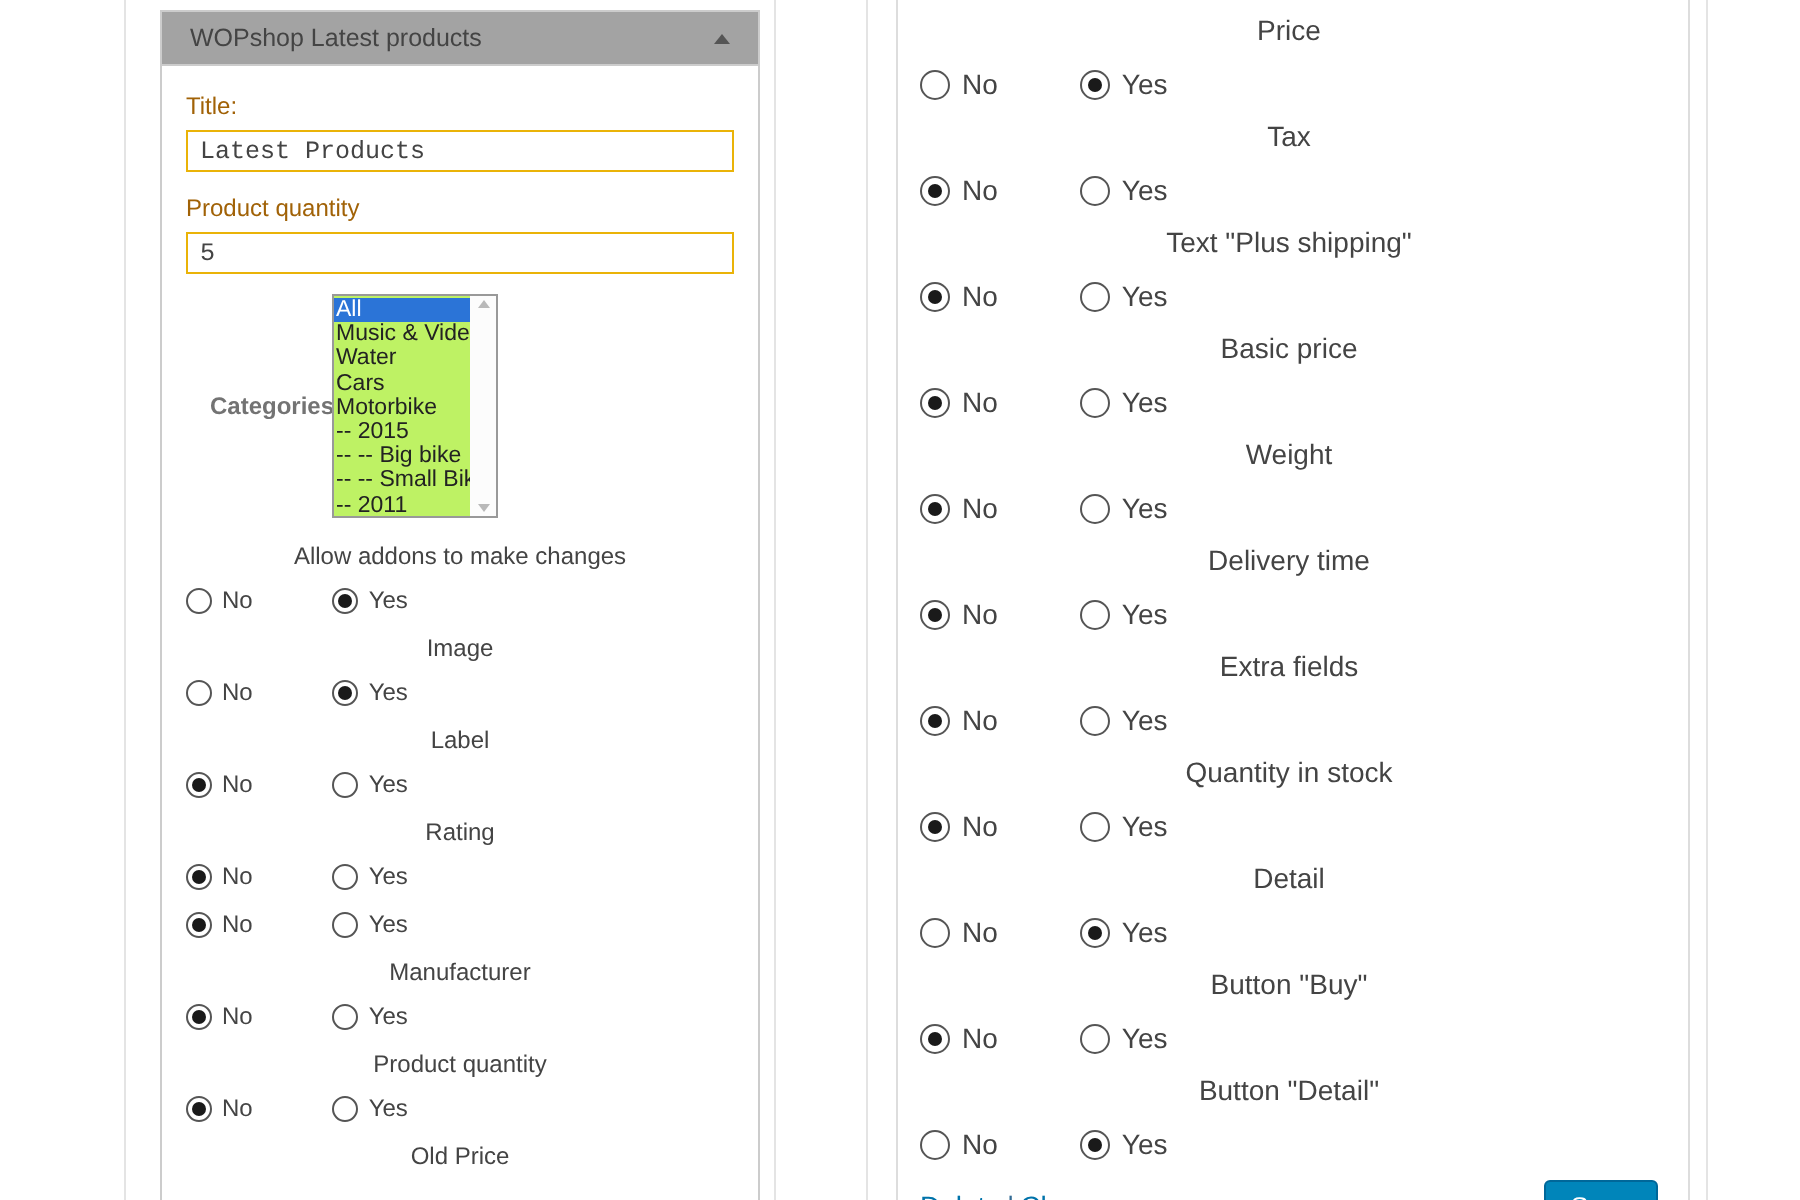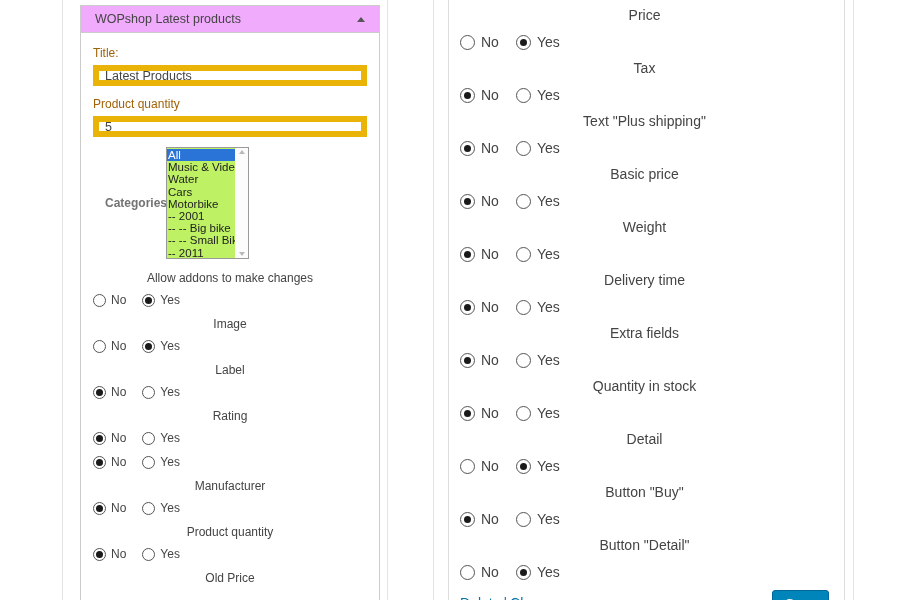--- a/index.html
+++ b/index.html
@@ -2,44 +2,44 @@
 <html><head>
 <meta charset="utf-8">
 <style>
   html,body{margin:0;padding:0;width:900px;height:600px;overflow:hidden;background:#fff;
     font-family:"Liberation Sans", sans-serif;color:#444;}
   .page{position:relative;width:900px;height:600px;}
   .vline{position:absolute;top:0;bottom:0;width:0;border-left:1px solid #e4e4e4;}
   
   .widget-box{position:absolute;left:80px;top:5px;width:300px;height:700px;
     background:#fff;border:1px solid #ccc;box-sizing:border-box;}
-  .widget-head{height:26px;background:#f0abfc;border-bottom:1px solid #ccc;
+  .widget-head{height:26px;background:#a3a3a3;border-bottom:1px solid #ccc;
     display:flex;align-items:center;justify-content:space-between;padding:0 14px;cursor:pointer;}
   .widget-title{font-size:12.5px;color:#444;}
   .tri-up{width:0;height:0;border-left:4px solid transparent;border-right:4px solid transparent;
     border-bottom:5px solid #555;}
   .widget-body{padding:10px 12px;}
   .fld-label{font-size:12px;font-weight:normal;color:#a16207;margin:3px 0 5px;}
-  .txt-input{width:100%;box-sizing:border-box;height:21px;border:6px solid #eab308;
-    font-family:Liberation Sans, sans-serif;font-size:12.5px;color:#444;padding:1px 6px;background:#fff;}
+  .txt-input{width:100%;box-sizing:border-box;height:21px;border:1px solid #eab308;
+    font-family:Liberation Mono, monospace;font-size:12.5px;color:#444;padding:1px 6px;background:#fff;}
   
   .cat-row{display:flex;align-items:center;margin:10px 0 12px;}
   .cat-label{font-size:12px;font-weight:bold;color:#737373;width:48px;margin-left:12px;}
   .listbox{margin-left:13px;width:83px;height:112px;border:1px solid #999;background:#bef264;
     display:flex;box-sizing:border-box;}
   .lb-opts{flex:1;overflow:hidden;padding-top:1px;}
   .lb-option{font-size:11.5px;line-height:12.2px;white-space:nowrap;color:#222;padding:0 1px;cursor:default;}
   .lb-option.selected{background:#2b74d7;color:#fff;}
   .lb-scroll{width:13px;display:flex;flex-direction:column;justify-content:space-between;
     align-items:center;padding:2px 0;background:#fcfcfc;}
   .sb-up{width:0;height:0;border-left:3.5px solid transparent;border-right:3.5px solid transparent;border-bottom:4px solid #b9b9b9;}
   .sb-dn{width:0;height:0;border-left:3.5px solid transparent;border-right:3.5px solid transparent;border-top:4px solid #b9b9b9;}
   
   .toggle-label{color:#444;text-align:center;}
-  .radio-row{display:flex;align-items:center;}
+  .radio-row{display:flex;align-items:center;gap:24px;}
   .radio-opt{display:flex;align-items:center;cursor:pointer;}
   .radio{border:1px solid #555;border-radius:50%;background:#fff;display:inline-block;
     position:relative;box-sizing:border-box;flex:0 0 auto;}
   .radio.checked::after{content:"";position:absolute;left:2px;top:2px;right:2px;bottom:2px;
     background:#1a1a1a;border-radius:50%;}
   .left-col .toggle-label{font-size:12px;margin:0 0 8px;}
   .left-col .radio-row{margin-bottom:10px;}
   .left-col .radio{width:13px;height:13px;margin-right:5px;}
   .left-col .radio-text{font-size:12px;}
   .left-col .radio-opt + .radio-opt{margin-left:16px;}
@@ -86,21 +86,21 @@
 
       <div class="cat-row">
         <div class="cat-label">Categories</div>
         <div class="listbox">
           <div class="lb-opts" id="cat-options">
               <div class="lb-option selected">All</div>
               <div class="lb-option">Music &amp; Video</div>
               <div class="lb-option">Water</div>
               <div class="lb-option">Cars</div>
               <div class="lb-option">Motorbike</div>
-              <div class="lb-option">-- 2001</div>
+              <div class="lb-option">-- 2015</div>
               <div class="lb-option">-- -- Big bike</div>
               <div class="lb-option">-- -- Small Bike</div>
               <div class="lb-option">-- 2011</div>
             </div>
           <div class="lb-scroll">
             <span class="sb-up"></span>
             <span class="sb-dn"></span>
           </div>
         </div>
       </div>

